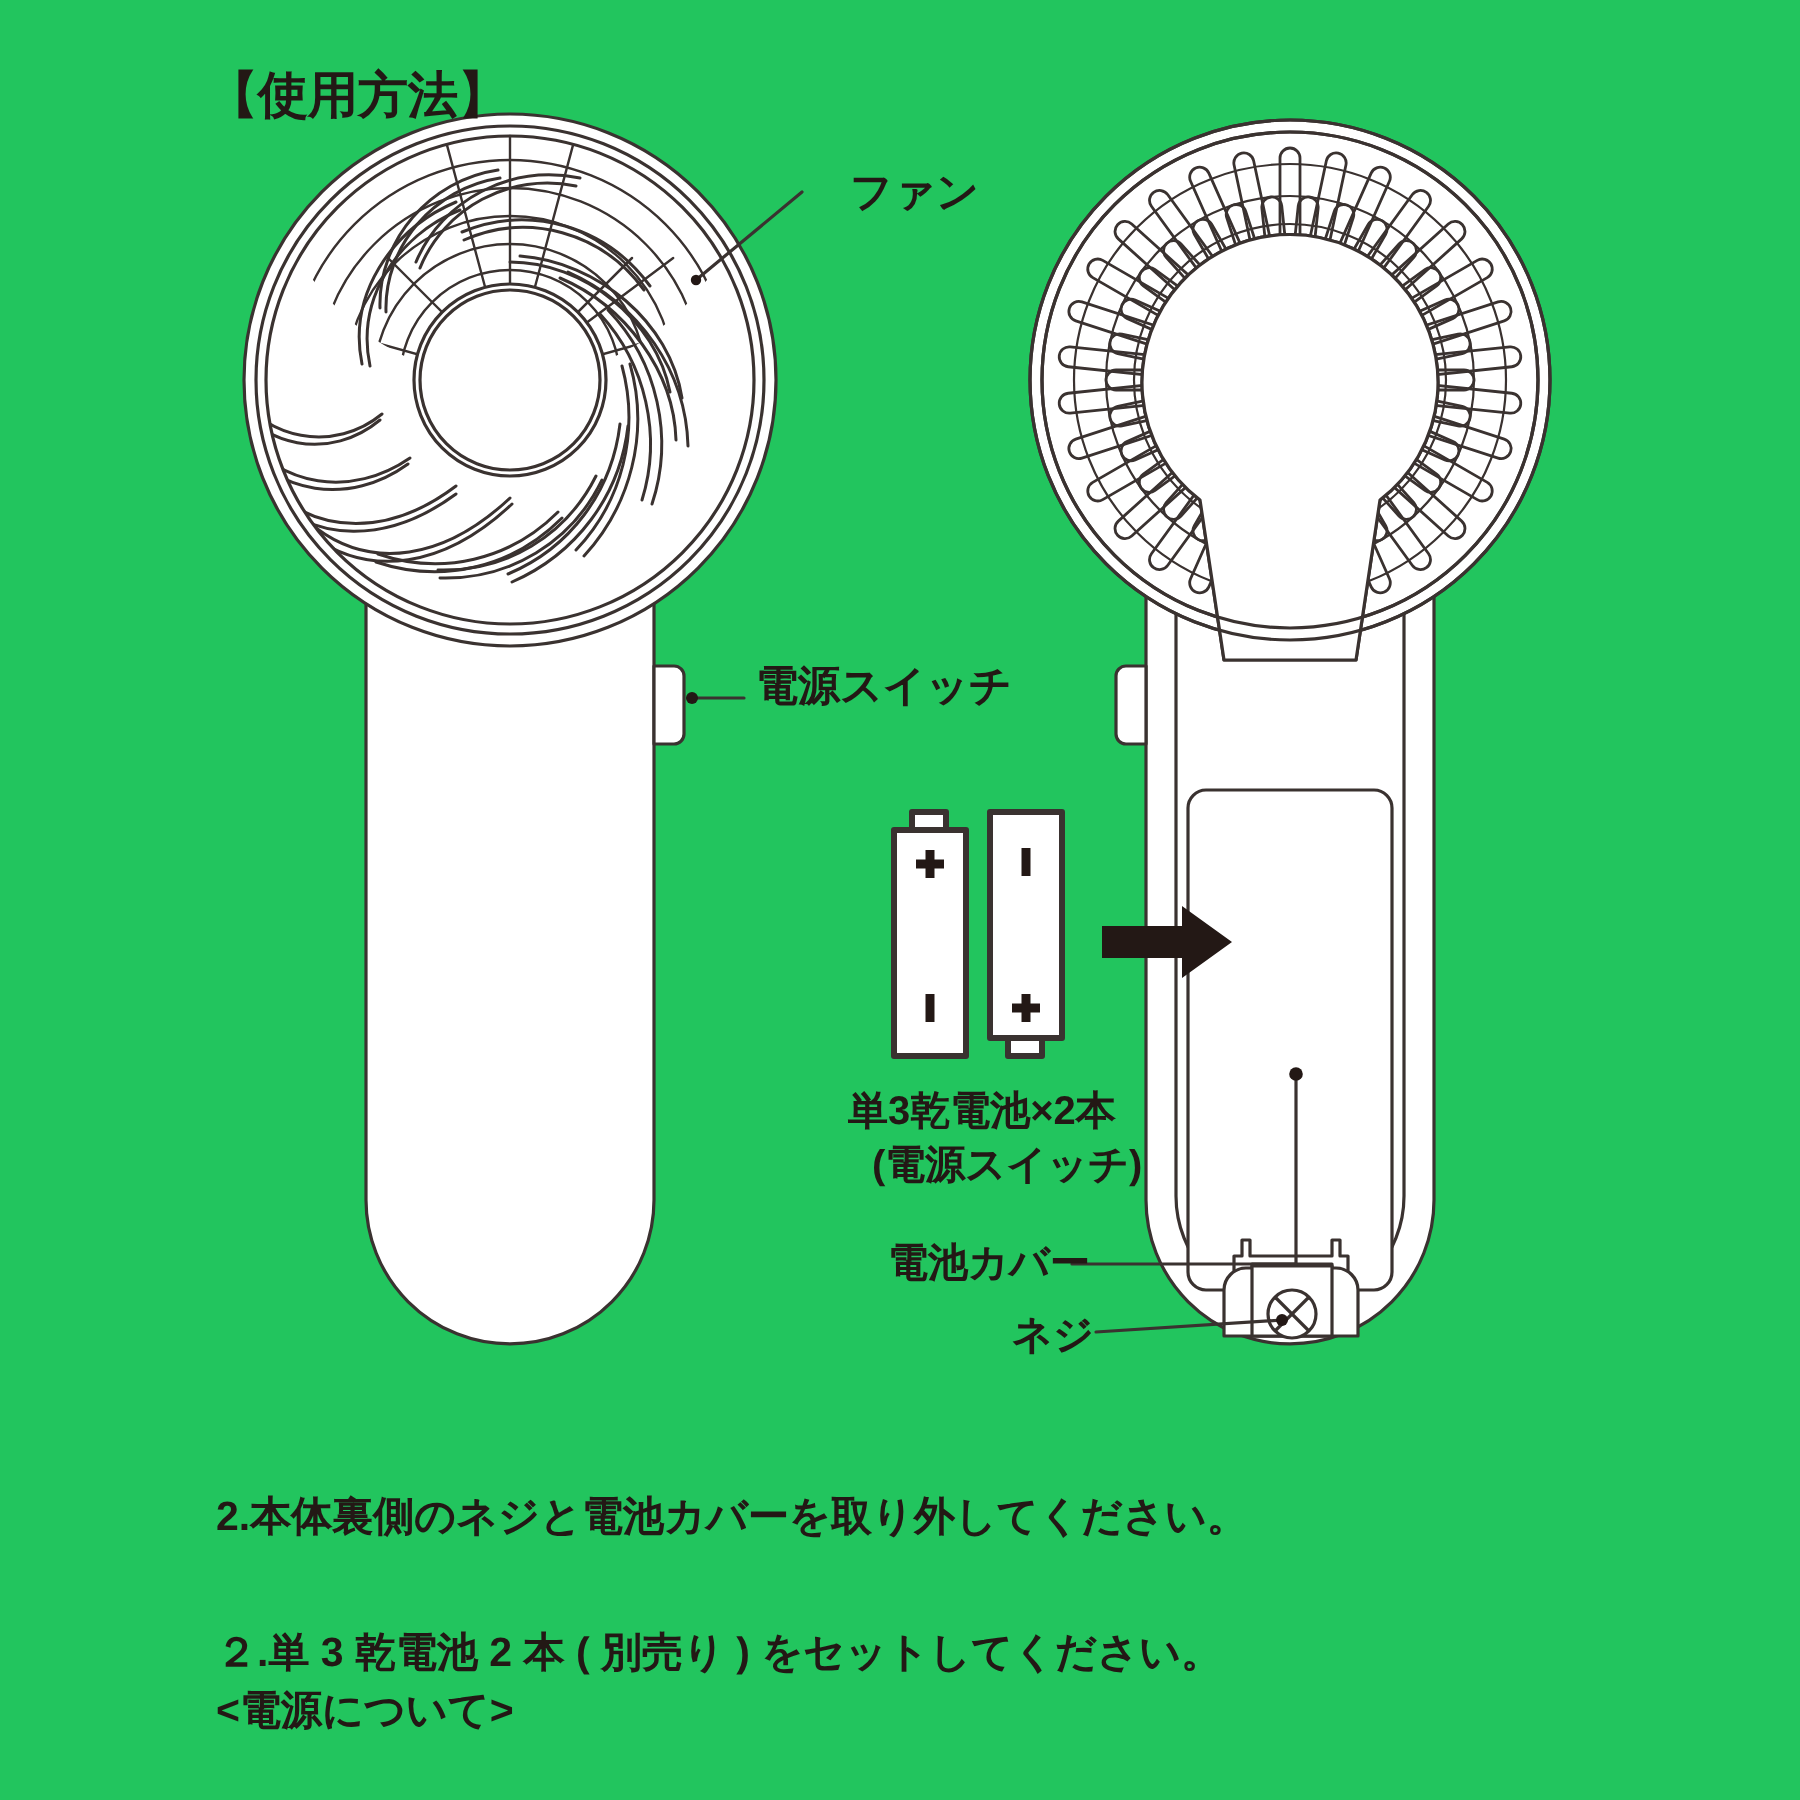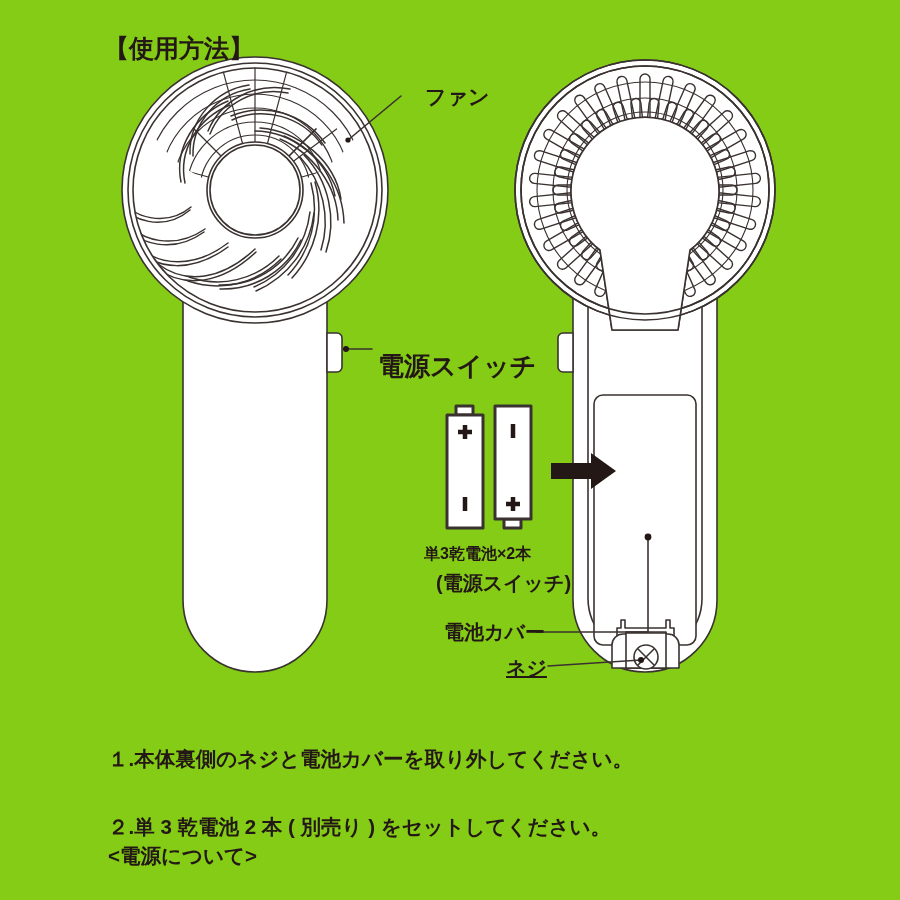--- a/index.html
+++ b/index.html
@@ -8,21 +8,21 @@
     padding: 0;
     background: #ffffff;
   }
   body {
     font-family: "Liberation Sans", "DejaVu Sans", sans-serif;
   }
   #page {
     position: relative;
     width: 900px;
     height: 900px;
-    background: #84cc16;
+    background: #22c55e;
     overflow: hidden;
   }
   #illustration {
     position: absolute;
     left: 0;
     top: 0;
     width: 900px;
     height: 900px;
   }
   .txt {
@@ -39,43 +39,41 @@
     letter-spacing: 0px;
   }
   #label-fan {
     left: 425px;
     top: 86px;
     font-size: 21px;
   }
   #label-power-switch {
     left: 378px;
     top: 333px;
-    font-size: 26px;
-    margin-top: 20px;
+    font-size: 21px;
   }
   #label-battery-spec {
     left: 424px;
     top: 546px;
-    font-size: 16px;
+    font-size: 20px;
   }
   #label-battery-note {
     left: 436px;
     top: 573px;
     font-size: 20px;
   }
   #label-battery-cover {
     left: 444px;
     top: 622px;
     font-size: 20px;
   }
   #label-screw {
     left: 506px;
     top: 658px;
     font-size: 20px;
-    text-decoration: underline;
   }
   .body-block {
     position: absolute;
     color: #231815;
     font-weight: 700;
     white-space: pre;
   }
   #battery-proc {
     left: 108px;
     top: 703px;
@@ -473,21 +471,21 @@
 
   <div class="txt" id="label-battery-spec">単3乾電池×2本</div>
 
   <div class="txt" id="label-battery-note">(電源スイッチ)</div>
 
   <div class="txt" id="label-battery-cover">電池カバー</div>
 
   <div class="txt" id="label-screw">ネジ</div>
 
   <div class="body-block" id="battery-proc">
-    <div>１.本体裏側のネジと電池カバーを取り外してください。</div>
+    <div>2.本体裏側のネジと電池カバーを取り外してください。</div>
     <div>２.単 3 乾電池 2 本 ( 別売り ) をセットしてください。</div>
     
   </div>
 
   <div class="body-block" id="power-proc">
     <div>&lt;電源について&gt;</div>
     
     
   </div>
 

